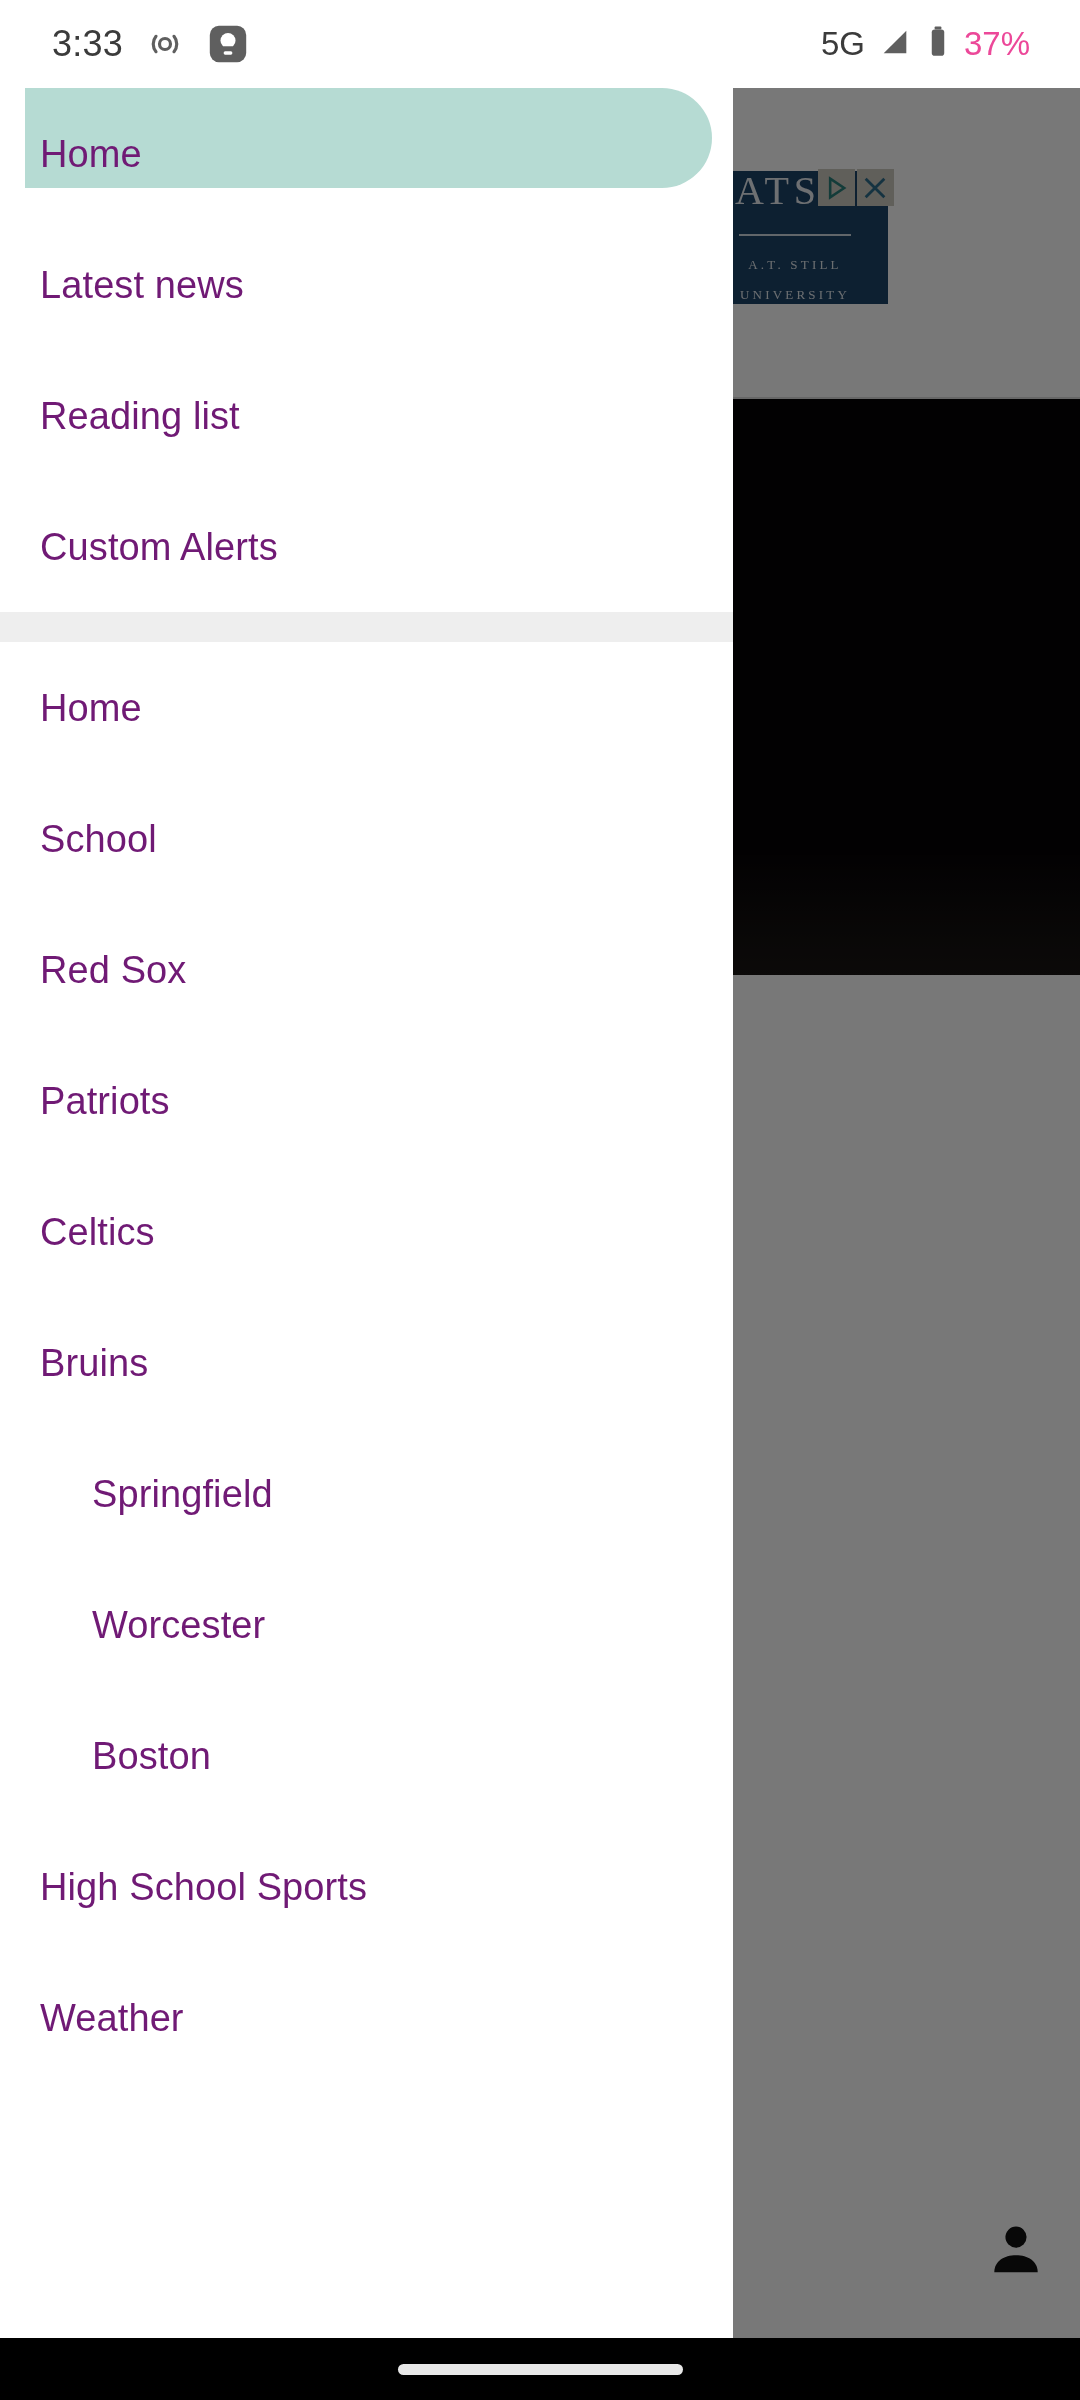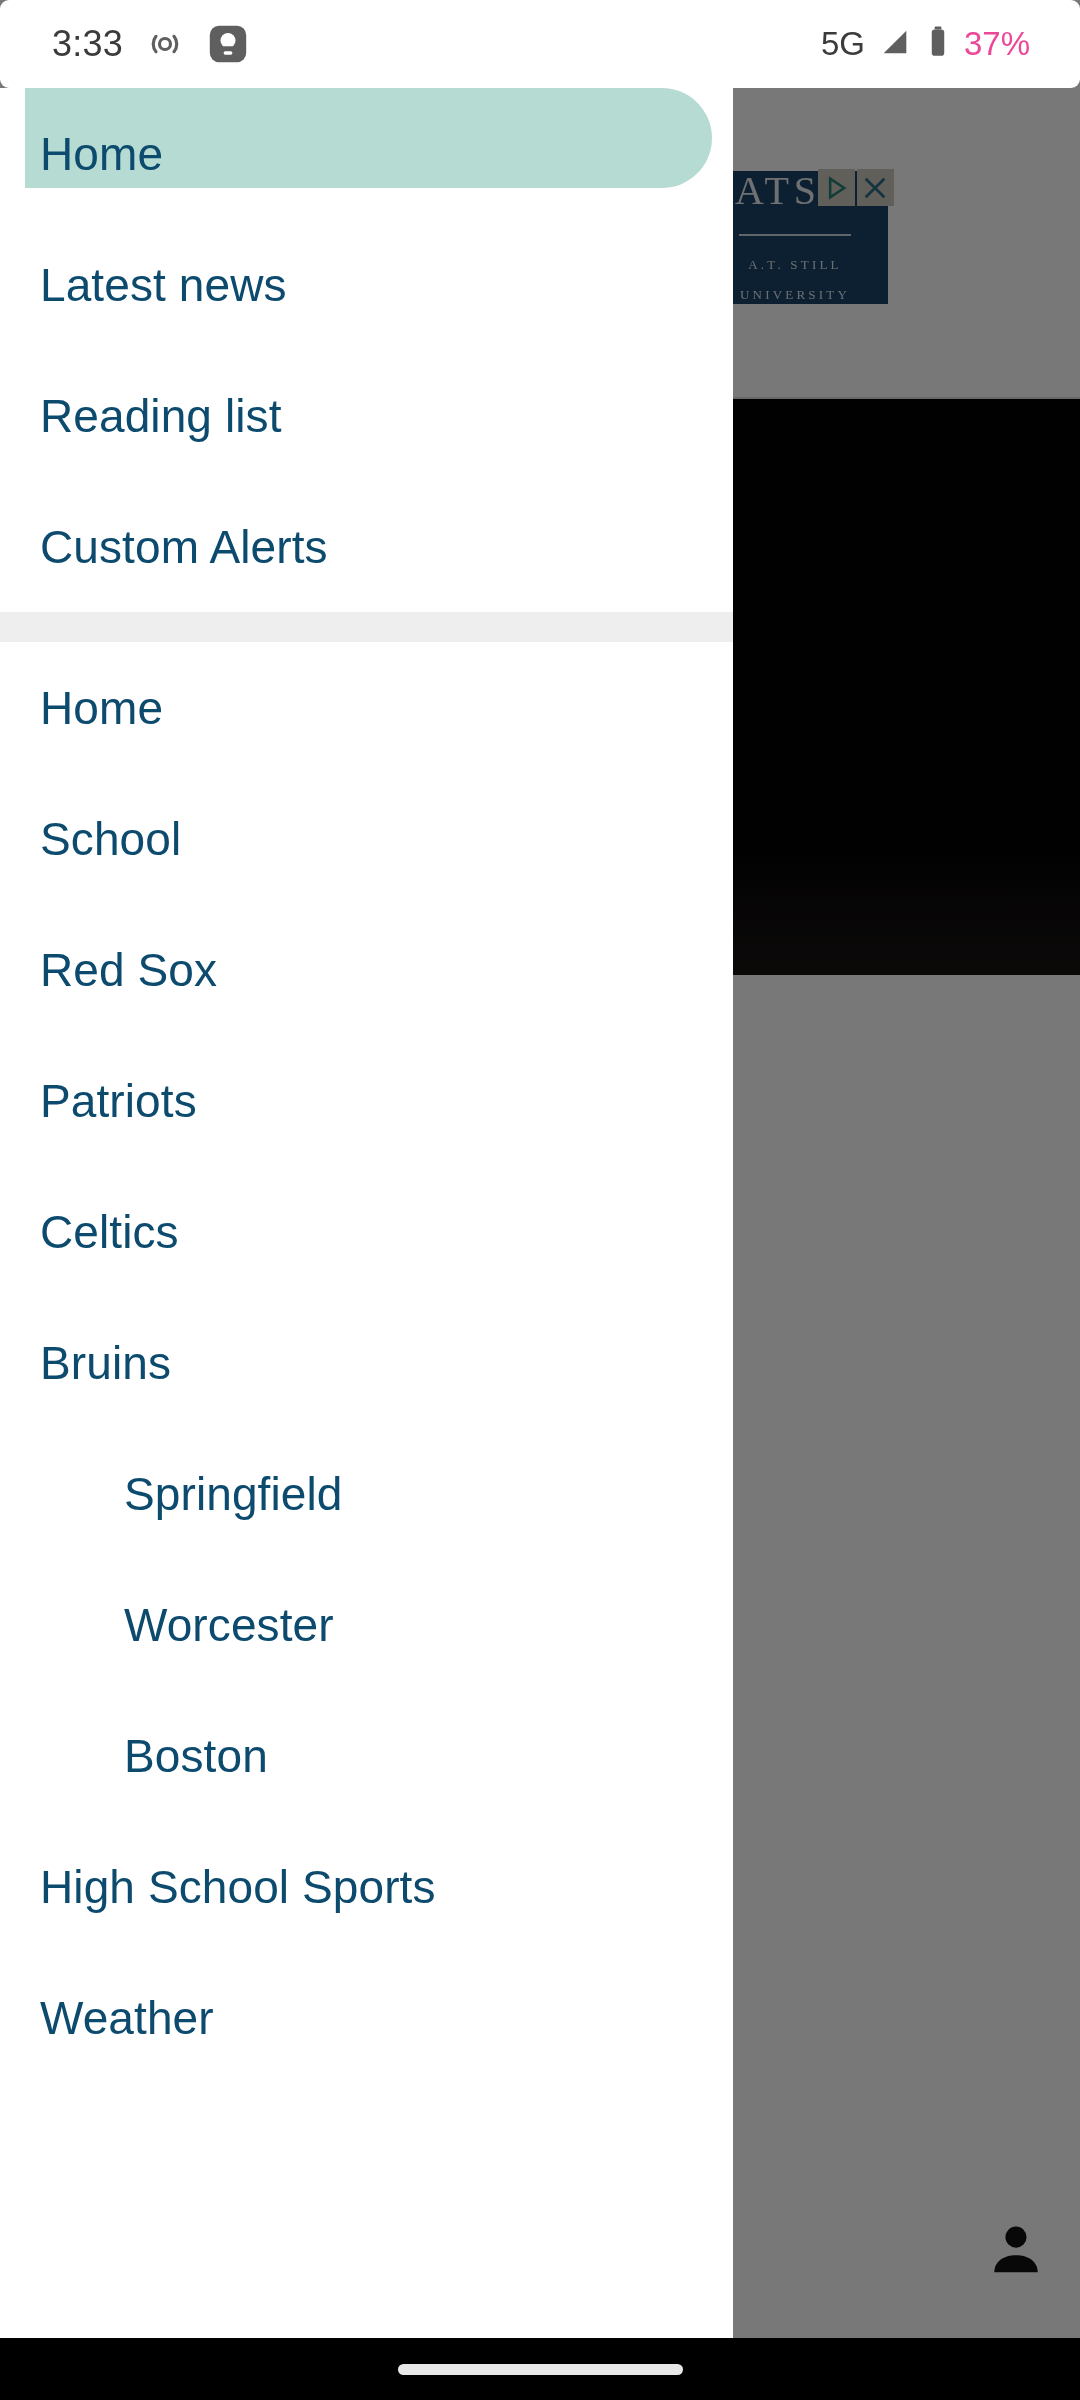--- a/index.html
+++ b/index.html
@@ -93,42 +93,42 @@
     font-size:37px; line-height:51px; color:#111111; font-weight:500;
   }
   .account-icon { position:absolute; left:985px; top:2218px; width:62px; height:62px; }
 
   
   #scrim { position:absolute; left:0; top:0; right:0; bottom:62px; background:rgba(0,0,0,0.53); }
 
   
   #statusbar {
     position:absolute; left:0; top:0; width:1080px; height:88px;
-    background:#ffffff; display:flex; align-items:center; z-index:40;border-radius:9px;
+    background:#ffffff; display:flex; align-items:center; z-index:40;
   }
   .sb-left { display:flex; align-items:center; margin-left:52px; }
   .sb-time { font-size:36px; color:#3b3b3b; font-weight:500; letter-spacing:0.2px; }
   .sb-icon { margin-left:22px; display:flex; align-items:center; }
   .sb-right { position:absolute; right:50px; display:flex; align-items:center; gap:13px; }
   .sb-5g { font-size:33px; color:#3b3b3b; font-weight:500; }
   .sb-pct { font-size:33px; color:#ec4899; font-weight:500; }
 
   
   #drawer {
     position:absolute; left:0; top:88px; width:733px; height:2250px;
     background:#ffffff; z-index:30; overflow:hidden;
   }
   .menu-item {
     position:relative; display:flex; align-items:center;
     height:131px; padding-left:40px; padding-right:40px;
   }
   .menu-item .label {
-    font-size:46px; color:#0c4a6e; line-height:1; letter-spacing:0.1px;
-  }
-  .menu-item.sub { padding-left:92px;margin-left:32px; }
+    font-size:38px; color:#701a75; line-height:1; letter-spacing:0.1px;
+  }
+  .menu-item.sub { padding-left:92px; }
   .menu-item.active { }
   .active-pill {
     position:absolute; left:25px; top:0; width:687px; height:100px;
     background:#b6dbd3; border-radius:0 50px 50px 0;
   }
   .menu-item.active .label { position:relative; z-index:2; }
   .section-divider { height:30px; background:#eeeeee; }
   .chevron { position:absolute; right:42px; display:flex; align-items:center; }
 
   

